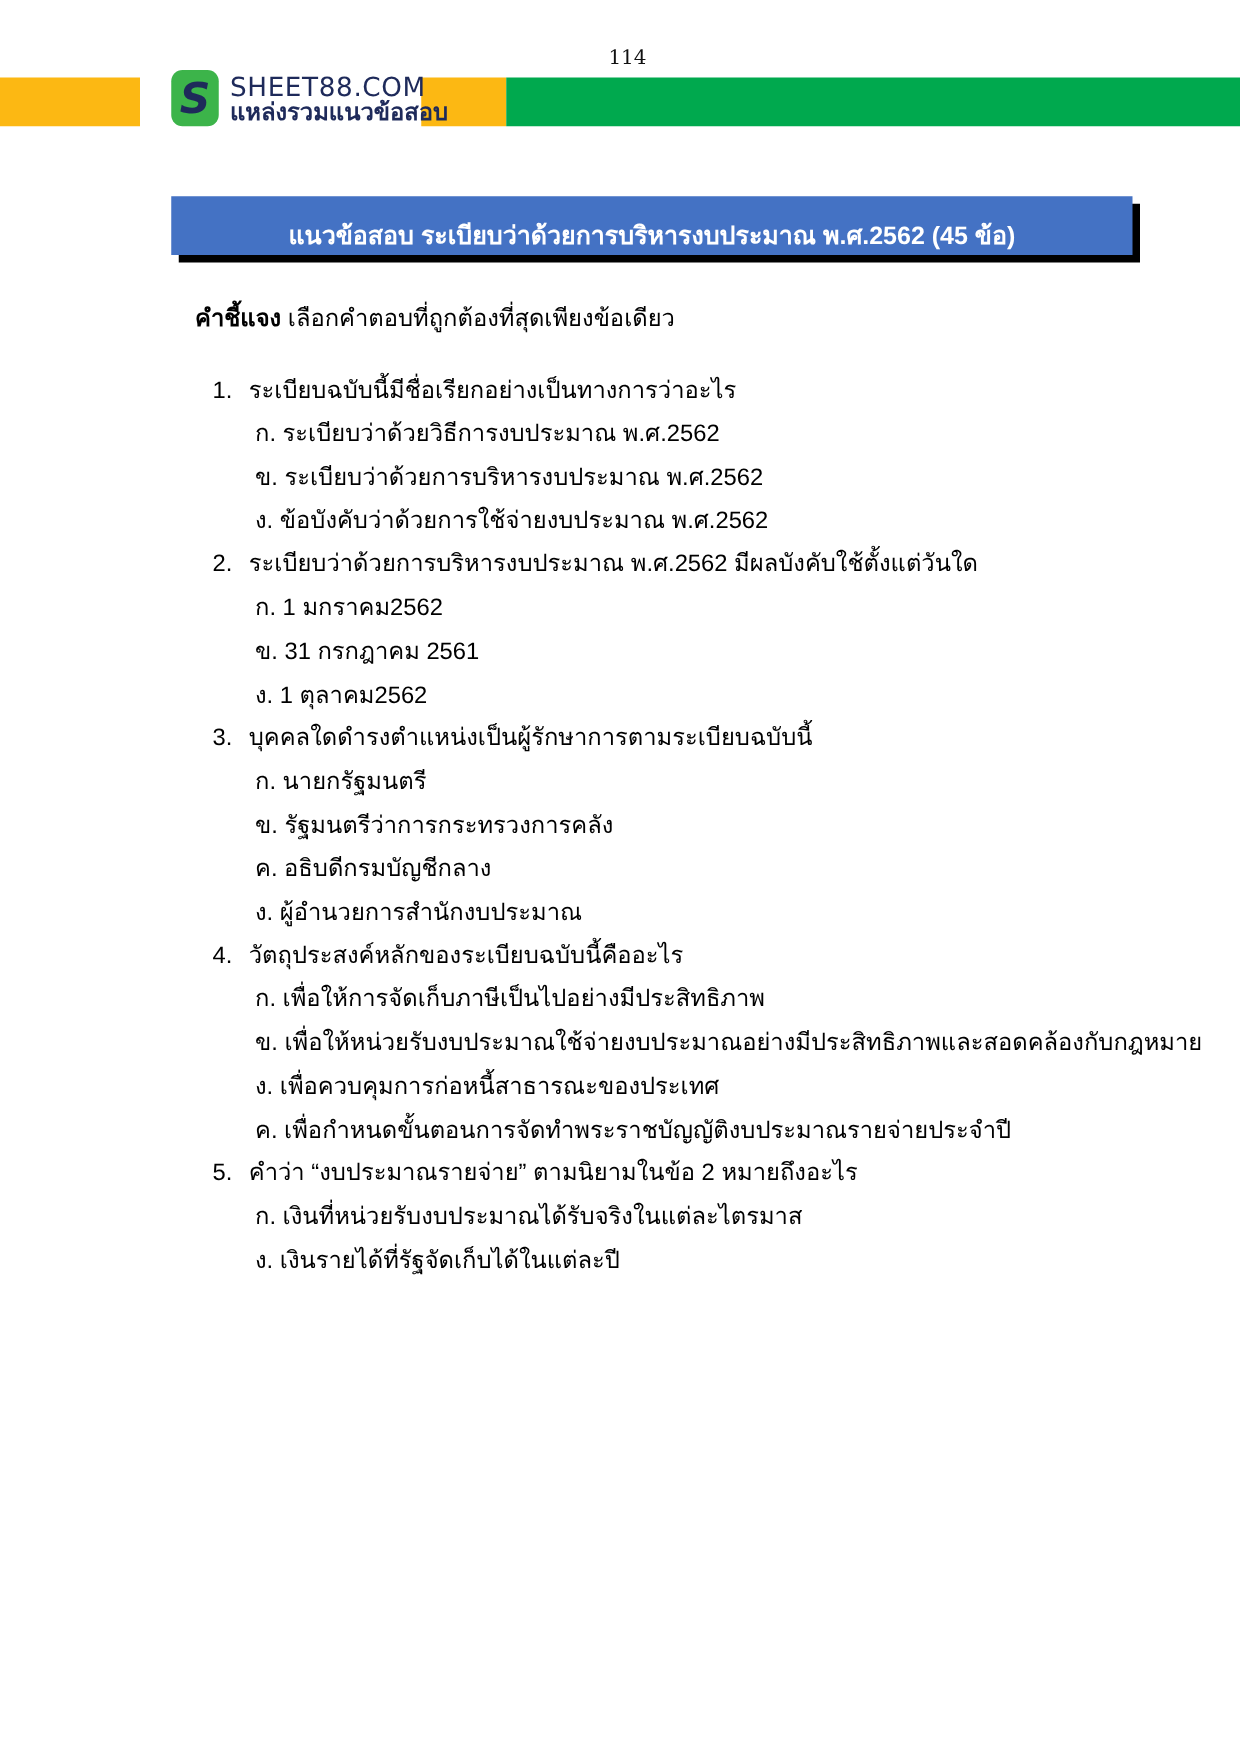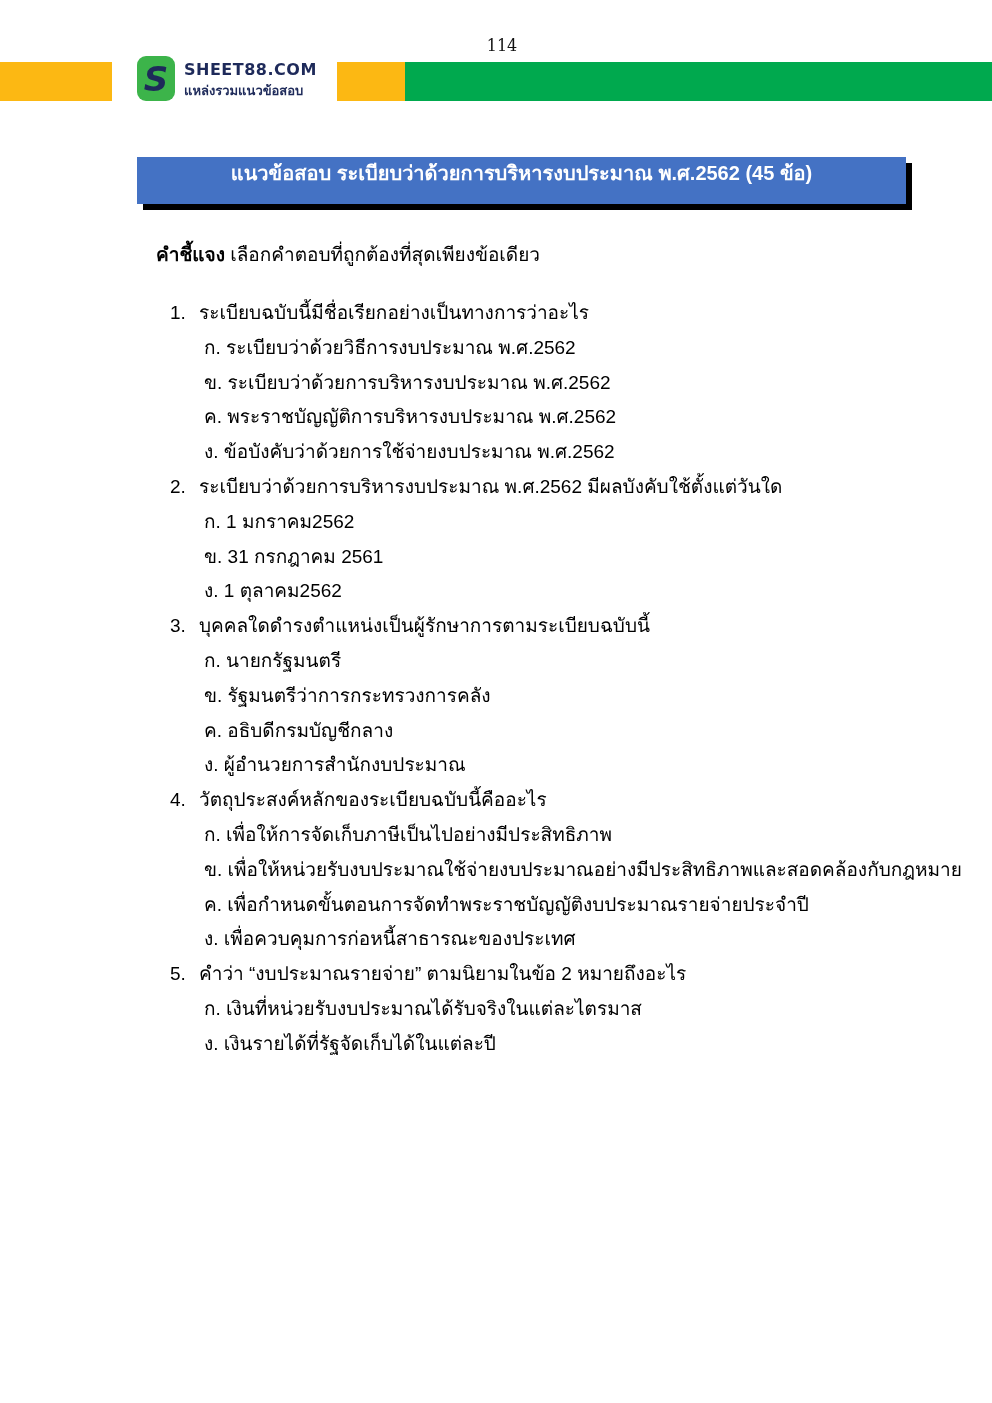--- a/index.html
+++ b/index.html
@@ -20,29 +20,29 @@
   
   .logo{position:absolute;top:56px;left:137px;display:flex;align-items:center;}
   .logo-mark{
     width:38px;height:45px;background:#3CB44A;border-radius:9px;
     display:flex;align-items:center;justify-content:center;
     color:#1E2A5A;font-weight:bold;font-style:italic;font-size:34px;
     font-family:"DejaVu Sans",sans-serif;flex:0 0 auto;
   }
   .logo-text{margin-left:9px;display:flex;flex-direction:column;justify-content:center;}
   .logo-name{
-    color:#1E2A5A;font-weight:bold;font-size:16px;letter-spacing:0.5px;
+    color:#1E2A5A;font-weight:normal;font-size:21px;letter-spacing:0.5px;
     line-height:24px;font-family:"DejaVu Sans",sans-serif;
   }
-  .logo-tagline{color:#1E2A5A;font-size:13px;line-height:17px;font-weight:bold;}
+  .logo-tagline{color:#1E2A5A;font-size:19px;line-height:17px;font-weight:bold;}
   
   .banner{
     position:absolute;top:157px;left:137px;width:769px;height:47px;
     background:#4472C4;box-shadow:6px 6px 0 #000000;
-    display:flex;align-items:flex-start;justify-content:center;
+    display:flex;align-items:flex-end;justify-content:center;
   }
   .banner-title{color:#ffffff;font-weight:bold;font-size:20px;white-space:nowrap;}
   
   .instructions{position:absolute;top:239px;left:156px;font-size:19px;white-space:nowrap;}
   .instructions .label{font-weight:bold;}
   
   .questions{position:absolute;top:296px;left:170px;width:780px;font-size:19px;}
   .q-line{height:34.8px;line-height:34.8px;white-space:nowrap;display:flex;}
   .q-num{display:inline-block;width:29px;flex:0 0 auto;}
   .opt-line{height:34.8px;line-height:34.8px;white-space:nowrap;padding-left:34px;}
@@ -81,24 +81,20 @@
     <span class="q-num">1.</span>
     <span>ระเบียบฉบับนี้มีชื่อเรียกอย่างเป็นทางการว่าอะไร</span>
   </div>
   <div class="opt-line">
     <span class="opt-label">ก.</span>
     <span> </span><span>ระเบียบว่าด้วยวิธีการงบประมาณ พ.ศ.2562</span>
   </div>
   <div class="opt-line">
     <span class="opt-label">ข.</span>
     <span> </span><span>ระเบียบว่าด้วยการบริหารงบประมาณ พ.ศ.2562</span>
-  </div>
-  <div class="opt-line">
-    <span class="opt-label">ค.</span>
-    <span> </span><span>พระราชบัญญัติการบริหารงบประมาณ พ.ศ.2562</span>
   </div>
   <div class="opt-line">
     <span class="opt-label">ง.</span>
     <span> </span><span>ข้อบังคับว่าด้วยการใช้จ่ายงบประมาณ พ.ศ.2562</span>
   </div>
 
   <div class="q-line">
     <span class="q-num">2.</span>
     <span>ระเบียบว่าด้วยการบริหารงบประมาณ พ.ศ.2562 มีผลบังคับใช้ตั้งแต่วันใด</span>
   </div>
@@ -142,26 +138,26 @@
   </div>
   <div class="opt-line">
     <span class="opt-label">ก.</span>
     <span> </span><span>เพื่อให้การจัดเก็บภาษีเป็นไปอย่างมีประสิทธิภาพ</span>
   </div>
   <div class="opt-line">
     <span class="opt-label">ข.</span>
     <span> </span><span>เพื่อให้หน่วยรับงบประมาณใช้จ่ายงบประมาณอย่างมีประสิทธิภาพและสอดคล้องกับกฎหมาย</span>
   </div>
   <div class="opt-line">
+    <span class="opt-label">ง.</span>
+    <span> </span><span>เพื่อควบคุมการก่อหนี้สาธารณะของประเทศ</span>
+  </div>
+  <div class="opt-line">
     <span class="opt-label">ค.</span>
     <span> </span><span>เพื่อกำหนดขั้นตอนการจัดทำพระราชบัญญัติงบประมาณรายจ่ายประจำปี</span>
-  </div>
-  <div class="opt-line">
-    <span class="opt-label">ง.</span>
-    <span> </span><span>เพื่อควบคุมการก่อหนี้สาธารณะของประเทศ</span>
   </div>
 
   <div class="q-line">
     <span class="q-num">5.</span>
     <span>คำว่า “งบประมาณรายจ่าย” ตามนิยามในข้อ 2 หมายถึงอะไร</span>
   </div>
   <div class="opt-line">
     <span class="opt-label">ก.</span>
     <span> </span><span>เงินที่หน่วยรับงบประมาณได้รับจริงในแต่ละไตรมาส</span>
   </div>

